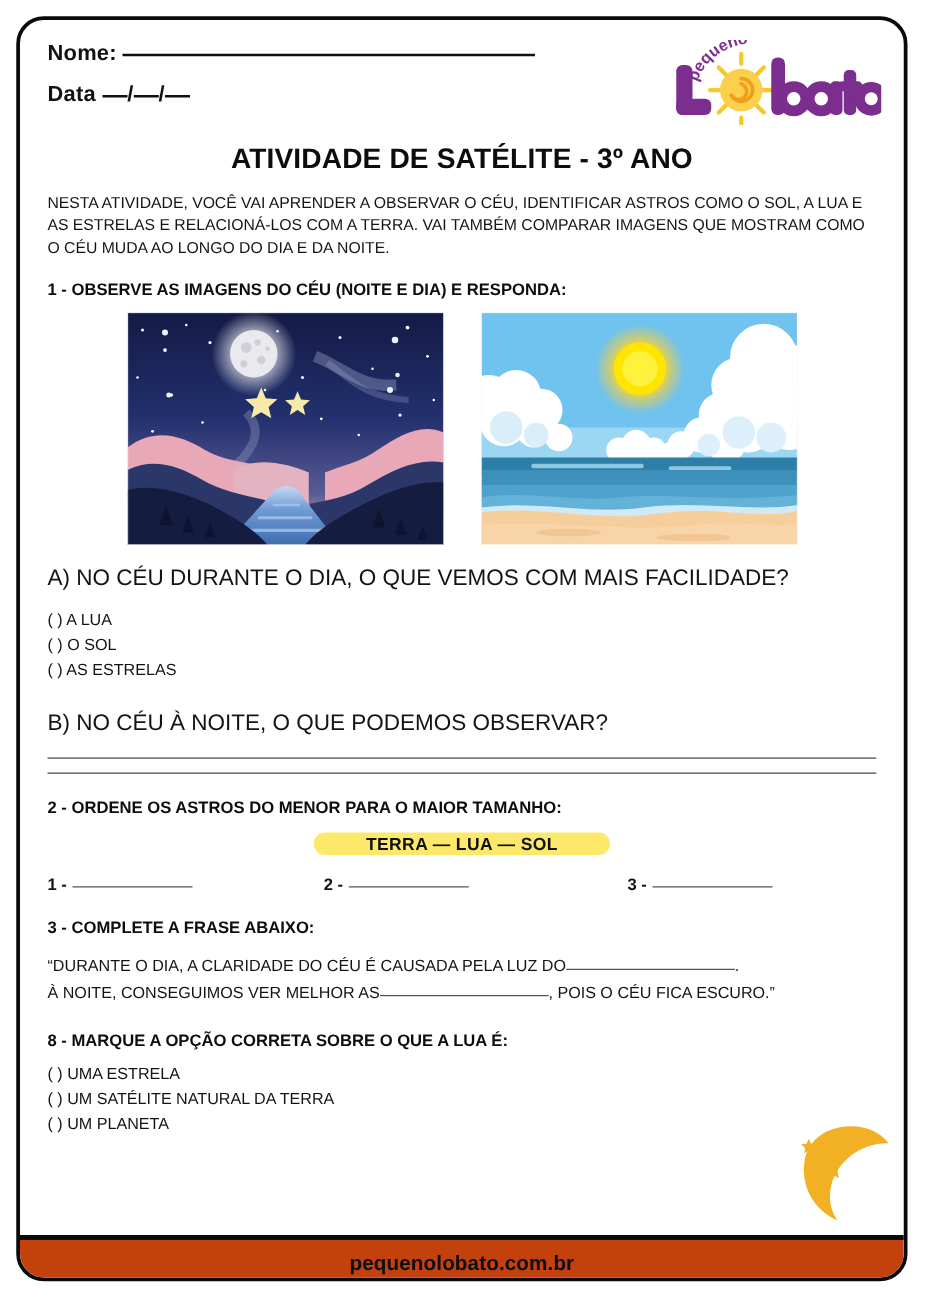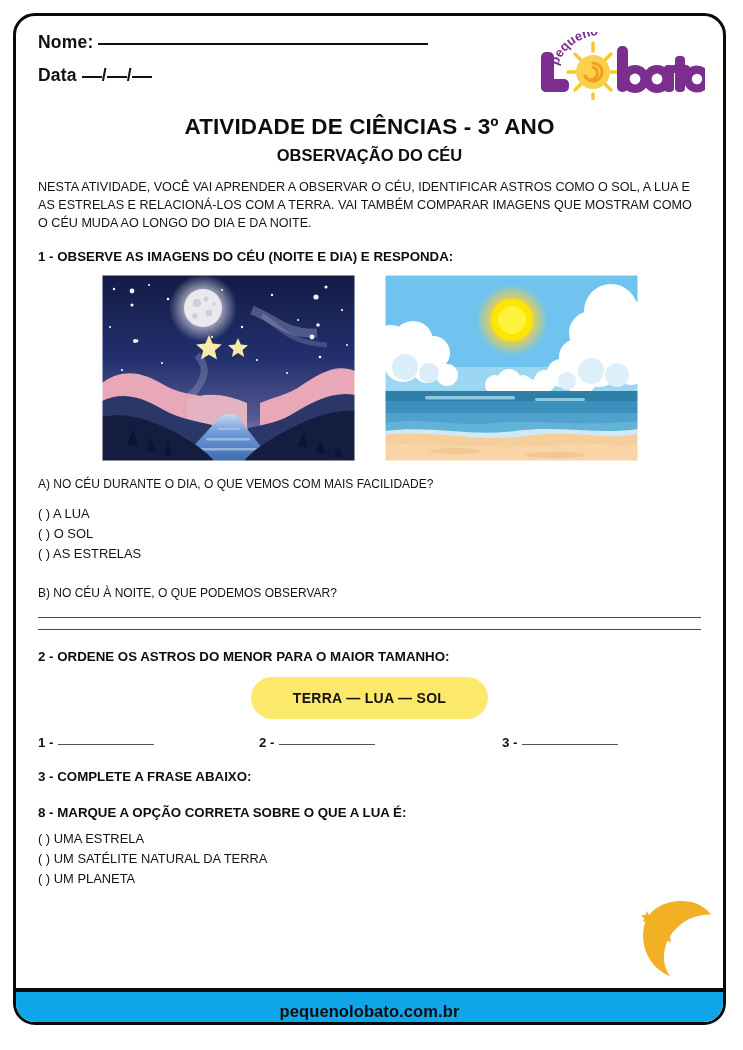--- a/index.html
+++ b/index.html
@@ -109,21 +109,21 @@
   }
 
   
   .q-head {
     font-size: 13.3px;
     font-weight: bold;
     color: #0d0d0d;
     margin-top: 16px;
   }
   .q-text {
-    font-size: 12px;
+    font-size: 18px;
     color: #141414;
   }
   .opt {
     font-size: 12.9px;
     color: #141414;
     line-height: 1.55;
   }
 
   
   .img-row {
@@ -150,21 +150,21 @@
 
   
   .pill-wrap {
     display: flex;
     justify-content: center;
     margin-top: 13px;
   }
   .pill {
     background: #FCE96B;
     border-radius: 22px;
-    padding: 13px 42px;
+    padding: 1px 42px;
     font-size: 14px;
     font-weight: bold;
     color: #111;
     letter-spacing: .3px;
   }
 
   
   .order-row {
     display: flex;
     margin-top: 16px;
@@ -208,21 +208,21 @@
   .moon-deco svg { display:block; }
 
   
   .footer-bar {
     position: absolute;
     left: 0;
     right: 0;
     bottom: 0;
     height: 30px;
     border-top: 4px solid #0a0a0a;
-    background: #0ea5e9;
+    background: #c2410c;
   }
   .footer-text {
     position: absolute;
     left: 0;
     right: 0;
     bottom: 1px;
     text-align: center;
     font-size: 16.5px;
     font-weight: bold;
     color: #0d0d0d;
@@ -286,22 +286,21 @@
             <rect x="146" y="24" width="10" height="36" rx="4"></rect>
             <rect x="141" y="33" width="20" height="8" rx="4"></rect>
 
             <circle cx="168" cy="47" r="13.5"></circle>
             <circle cx="168" cy="47" r="5.2" fill="#ffffff"></circle>
           </g>
         </svg>
       </div>
     </div>
 
-    <div class="title-main">ATIVIDADE DE CIÊNCIAS - 3º ANO</div>
-    <div class="title-sub">OBSERVAÇÃO DO CÉU</div>
+    <div class="title-main">ATIVIDADE DE SATÉLITE - 3º ANO</div>
 
     <div class="intro">NESTA ATIVIDADE, VOCÊ VAI APRENDER A OBSERVAR O CÉU, IDENTIFICAR ASTROS COMO O SOL, A LUA E AS ESTRELAS E RELACIONÁ-LOS COM A TERRA. VAI TAMBÉM COMPARAR IMAGENS QUE MOSTRAM COMO O CÉU MUDA AO LONGO DO DIA E DA NOITE.</div>
 
     <div class="q-head">1 - OBSERVE AS IMAGENS DO CÉU (NOITE E DIA) E RESPONDA:</div>
 
     <div class="img-row">
 
       <div class="scene">
         <svg viewBox="0 0 253 186" preserveAspectRatio="none" aria-hidden="true">
           <defs>
@@ -503,20 +502,24 @@
       <div class="order-item">
         <span>2 -</span><span class="blank"></span>
       </div>
       <div class="order-item">
         <span>3 -</span><span class="blank"></span>
       </div>
     </div>
 
     <div class="q-head" style="margin-top:19px;">3 - COMPLETE A FRASE ABAIXO:</div>
 
+    <div class="sentence">
+      <span>“DURANTE O DIA, A CLARIDADE DO CÉU É CAUSADA PELA LUZ DO</span><span class="blank"></span><span>.</span><br>
+      <span>À NOITE, CONSEGUIMOS VER MELHOR AS</span><span class="blank"></span><span>, POIS O CÉU FICA ESCURO.”</span>
+    </div>
 
     <div class="q-head" style="margin-top:21px;">8 - MARQUE A OPÇÃO CORRETA SOBRE O QUE A LUA É:</div>
     <div style="height:9px;"></div>
     <div class="opt">(   ) UMA ESTRELA</div>
     <div class="opt">(   ) UM SATÉLITE NATURAL DA TERRA</div>
     <div class="opt">(   ) UM PLANETA</div>
 
     <div class="moon-deco">
       <svg viewBox="0 0 88 80" width="88" height="80" aria-hidden="true">
         <path d="M72 8 C50 12 34 31 34 52 C34 62 38 71 45 77 C24 73 9 55 9 34 C9 14 28 0 50 0 C58 0 66 3 72 8 Z" transform="translate(6,2) rotate(12 44 40)" fill="#F2B124"></path>

